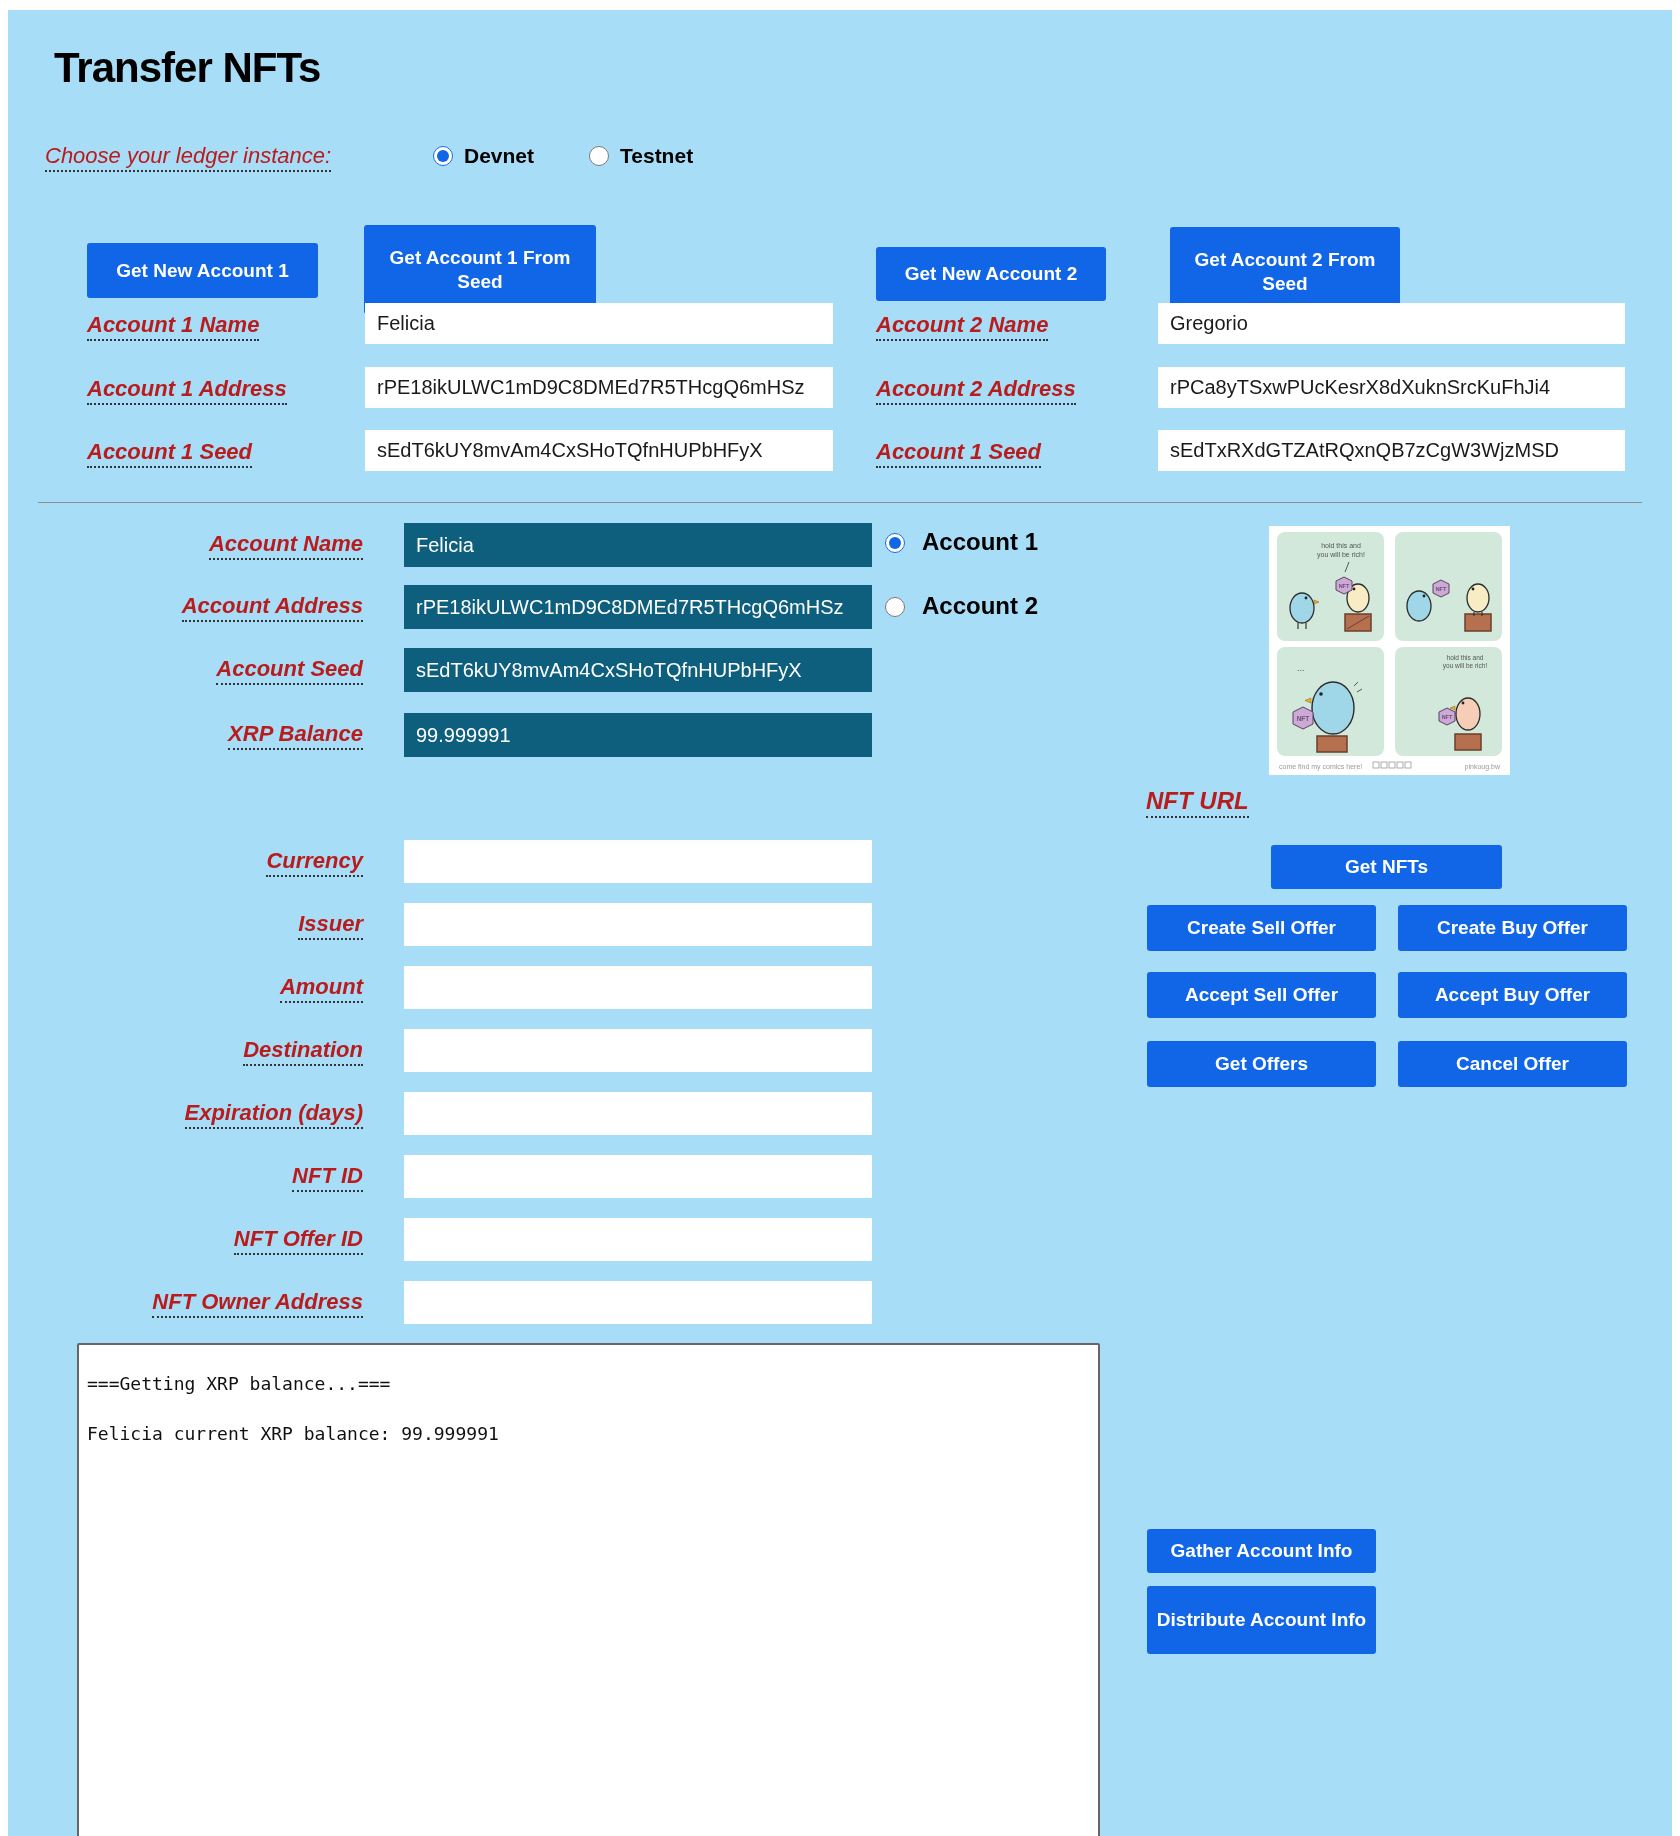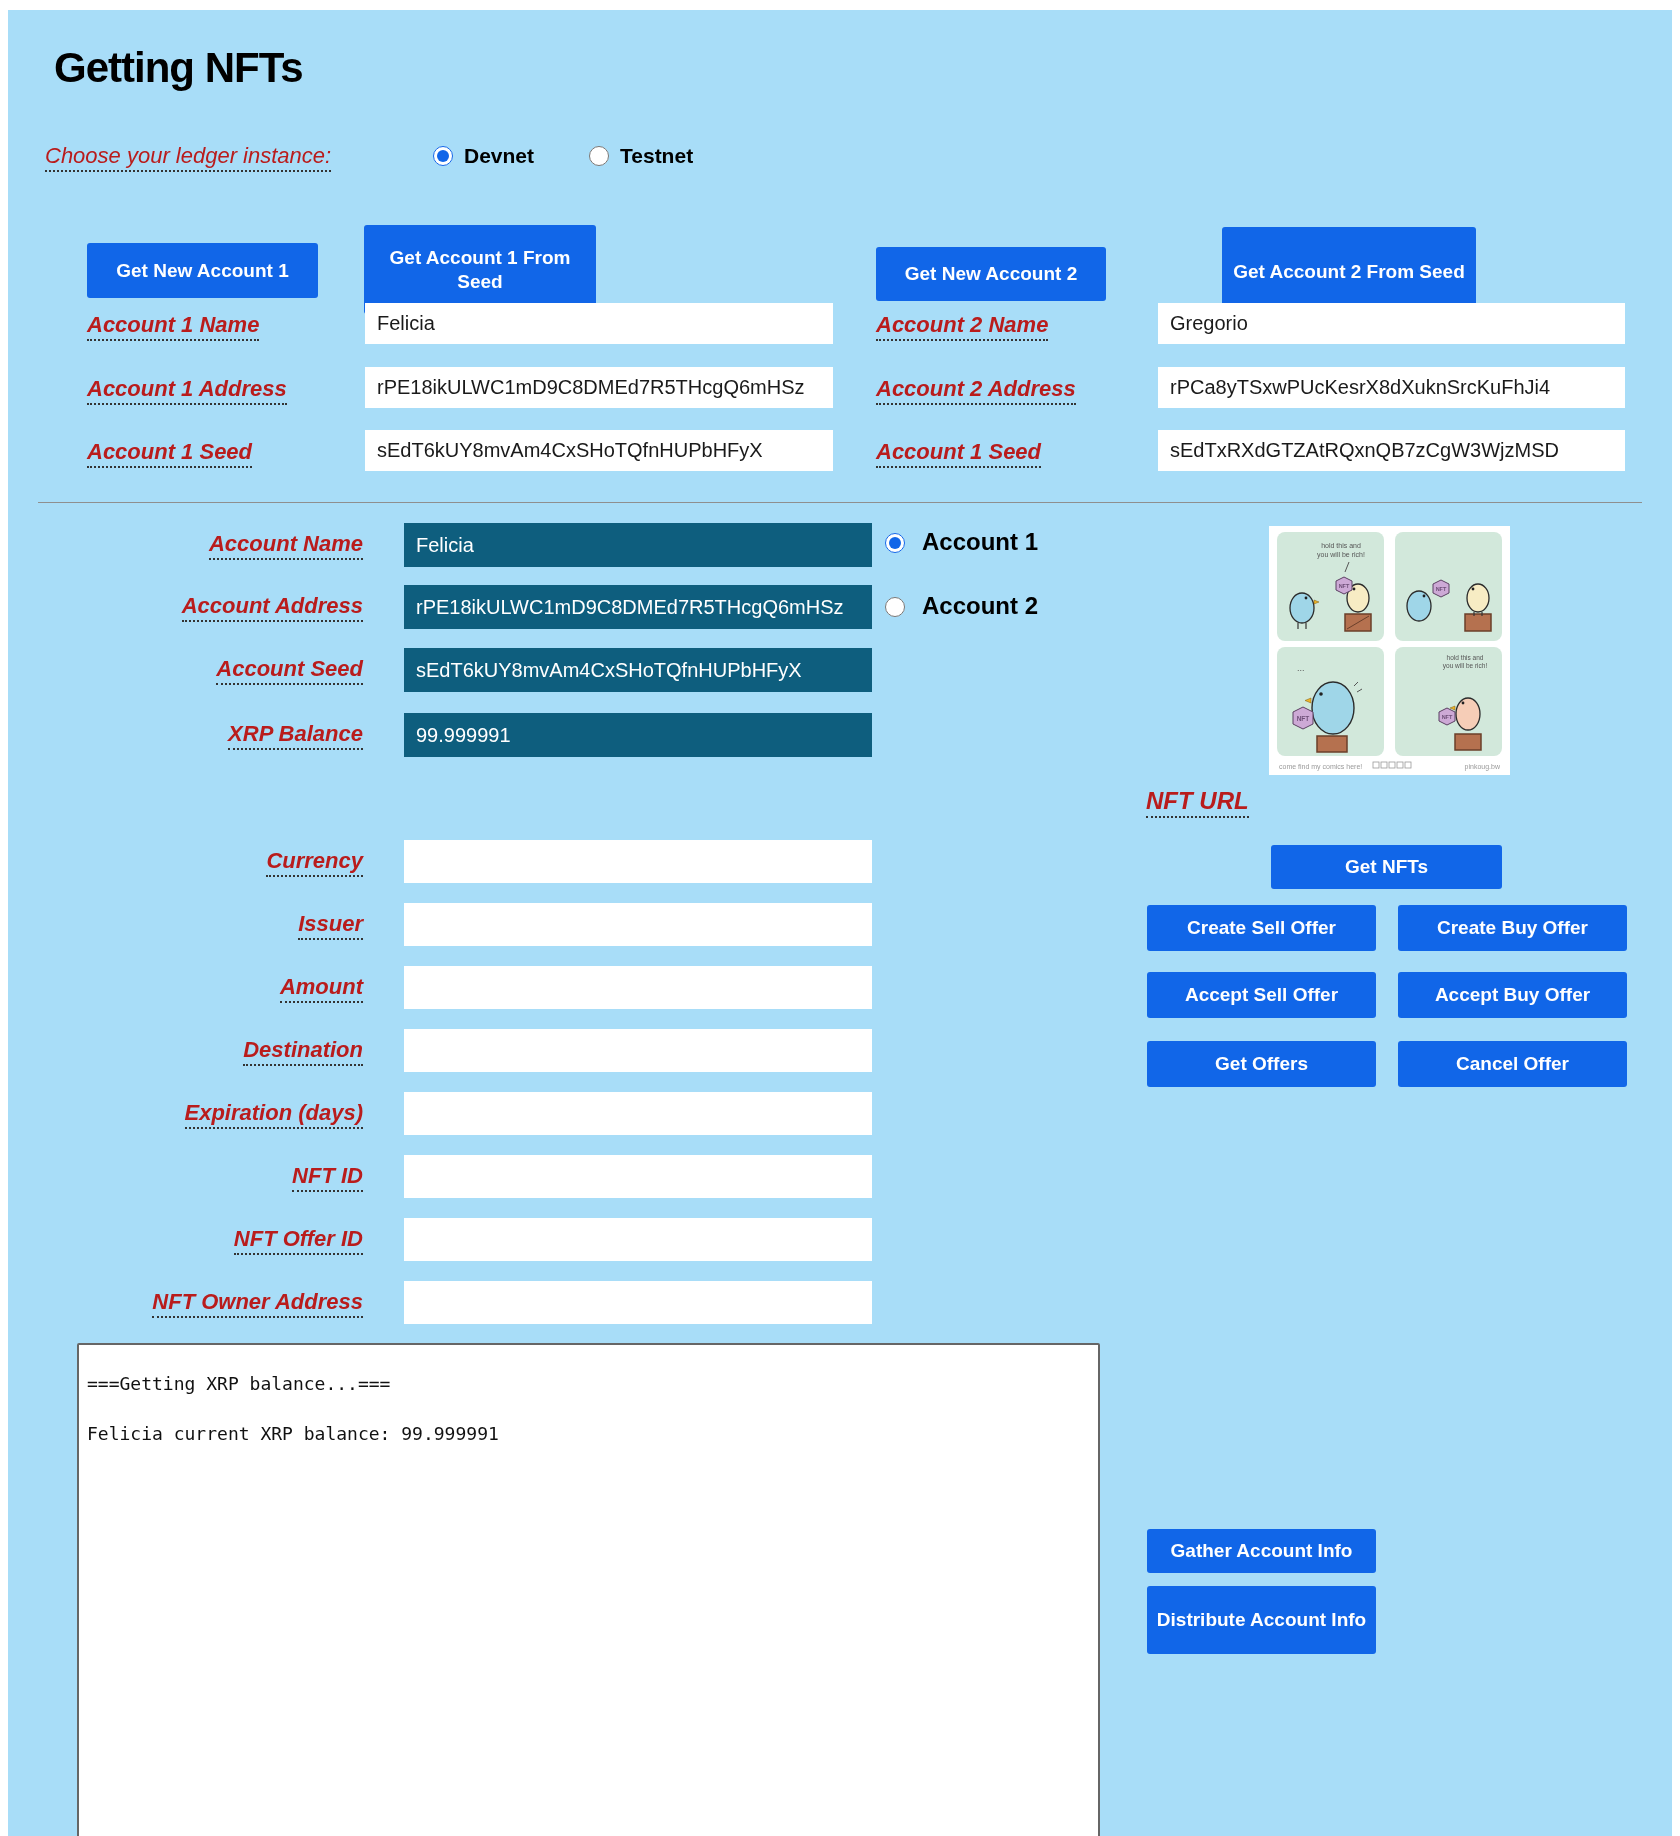--- a/index.html
+++ b/index.html
@@ -35,32 +35,32 @@
        font-family:"DejaVu Sans Mono","Liberation Mono",monospace;font-size:18px;line-height:25px;
        color:#111;padding:26px 8px 8px 8px;outline:none;}
   .nftimg{position:absolute;left:1269px;top:526px;width:241px;height:249px;background:#fff;}
 </style>
 </head>
 <body>
 
 <div class="app">
   <div class="panel"></div>
 
-  <h1 class="title" style="left:54px;top:44px;">Getting NFTs</h1>
+  <h1 class="title" style="left:54px;top:44px;">Transfer NFTs</h1>
 
   <div class="lbl plain" style="left:45px;top:143px;"><span class="u">Choose your ledger instance:</span></div>
   <input class="radio" type="radio" name="ledger" style="left: 433px; top: 146px;" checked="true">
   <div class="radlab" style="left:464px;top:144px;">Devnet</div>
   <input class="radio" type="radio" name="ledger" style="left: 589px; top: 146px;">
   <div class="radlab" style="left:620px;top:144px;">Testnet</div>
 
   <button class="btn" style="left:87px;top:243px;width:231px;height:55px;">Get New Account 1</button>
   <button class="btn" style="left:364px;top:225px;width:232px;height:89px;">Get Account 1 From Seed</button>
   <button class="btn" style="left:876px;top:247px;width:230px;height:54px;">Get New Account 2</button>
-  <button class="btn" style="left:1222px;top:227px;width:254px;height:89px;">Get Account 2 From Seed</button>
+  <button class="btn" style="left:1170px;top:227px;width:230px;height:89px;">Get Account 2 From Seed</button>
 
   <div class="lbl" style="left:87px;top:312px;"><span class="u">Account 1 Name</span></div>
   <input class="inp" style="left: 365px; top: 303px; width: 468px; height: 41px;" value="Felicia">
   <div class="lbl" style="left:87px;top:376px;"><span class="u">Account 1 Address</span></div>
   <input class="inp" style="left: 365px; top: 367px; width: 468px; height: 41px;" value="rPE18ikULWC1mD9C8DMEd7R5THcgQ6mHSz">
   <div class="lbl" style="left:87px;top:439px;"><span class="u">Account 1 Seed</span></div>
   <input class="inp" style="left: 365px; top: 430px; width: 468px; height: 41px;" value="sEdT6kUY8mvAm4CxSHoTQfnHUPbHFyX">
 
   <div class="lbl" style="left:876px;top:312px;"><span class="u">Account 2 Name</span></div>
   <input class="inp" style="left: 1158px; top: 303px; width: 467px; height: 41px;" value="Gregorio">

